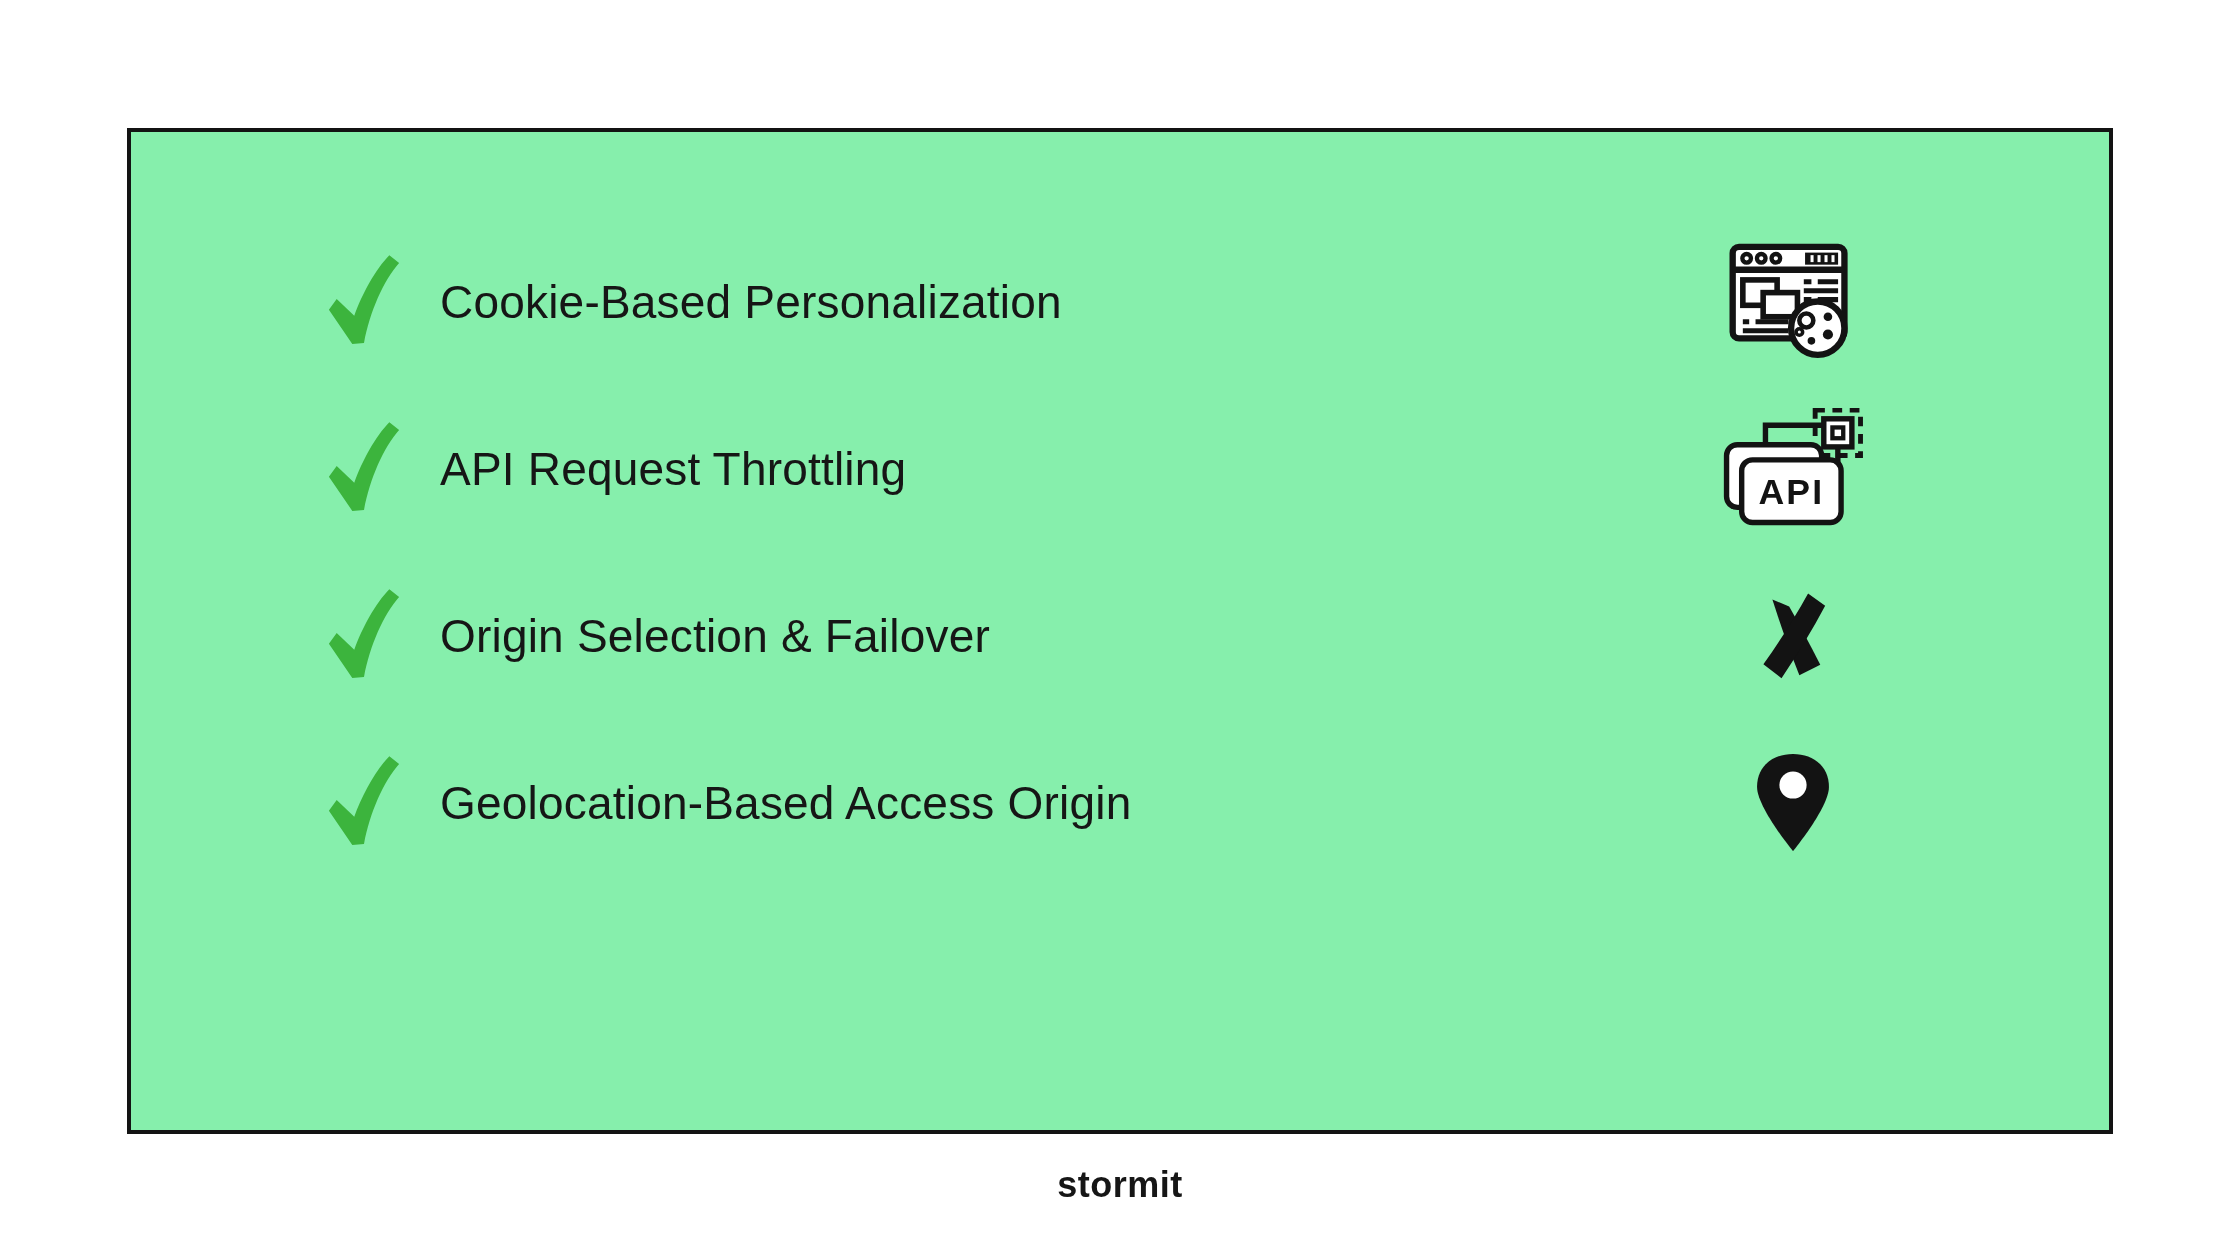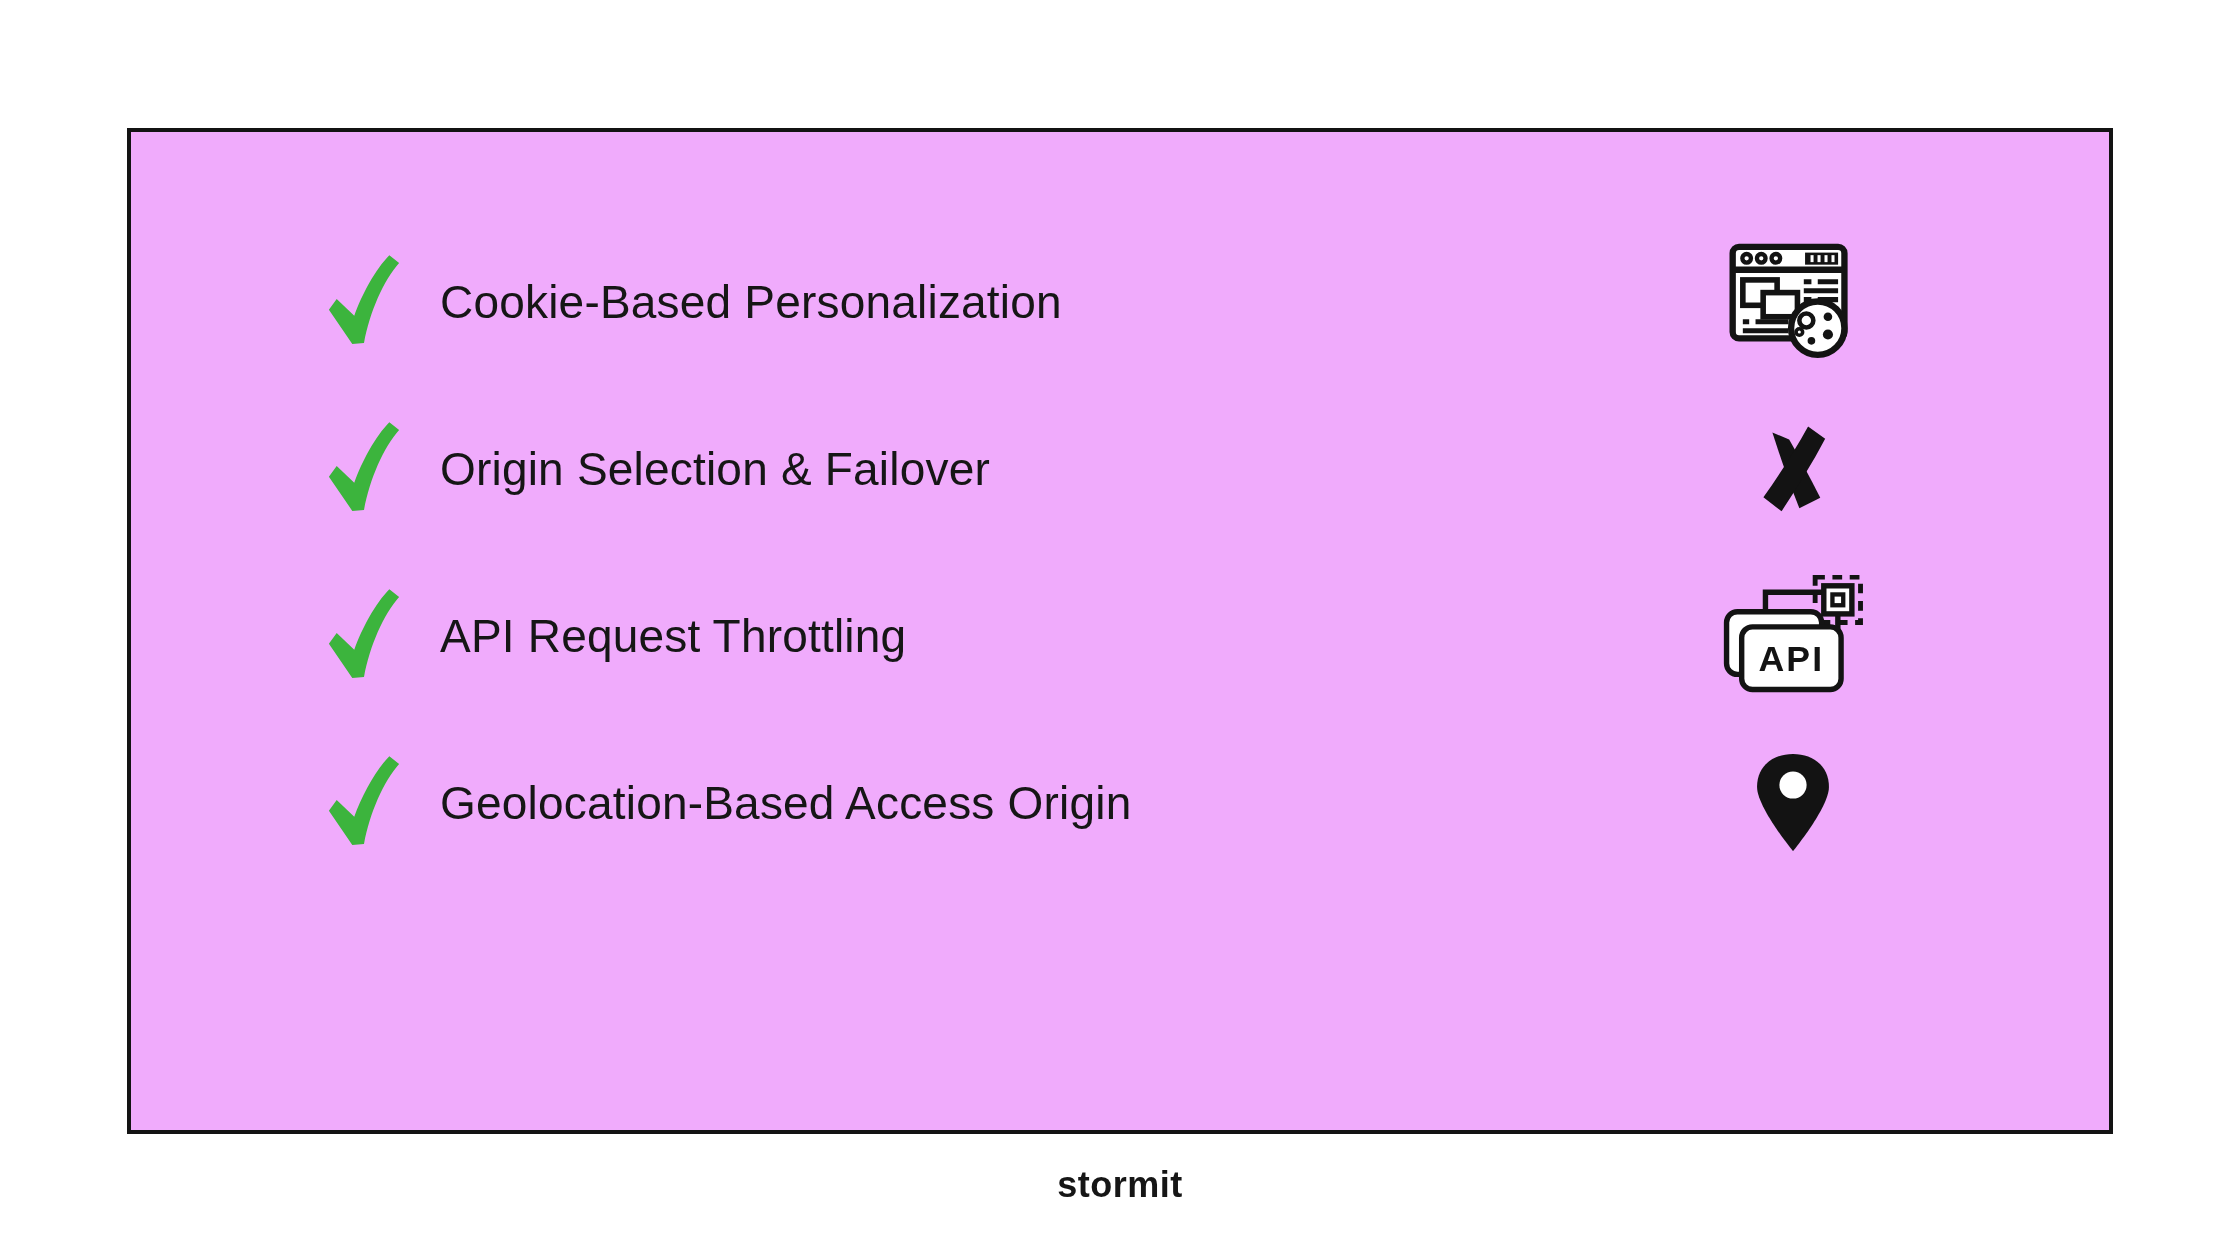--- a/index.html
+++ b/index.html
@@ -8,21 +8,21 @@
   body {
     width:2240px; height:1260px; position:relative;
     background:#ffffff;
     font-family:"Liberation Sans", sans-serif;
     overflow:hidden;
   }
   .panel {
     position:absolute; left:127px; top:128px;
     width:1986px; height:1006px;
     border:4px solid var(--ink);
-    background:#f0abfc;
+    background:#86efac;
     padding:86px 229px 0 194px;
     display:flex; flex-direction:column;
   }
   .row {
     height:167px;
     display:flex; align-items:center; justify-content:space-between;
   }
   .row-left { display:flex; align-items:center; gap:37px; }
   .check { width:78px; height:100px; flex:none; }
   .check path { fill:var(--check); }
@@ -99,49 +99,49 @@
       </svg>
     </div>
   </div>
 
 
   <div class="row">
     <div class="row-left">
       <svg class="check" viewBox="0 0 80 100" aria-hidden="true">
         <path d="M4,58 L12,47 L30,64 C38,42 52,16 66,2 L76,10 C60,28 46,60 40,92 L28,93 Z"></path>
       </svg>
-      <span class="label">Origin Selection &amp; Failover</span>
-    </div>
-    <div class="icon-slot">
-      <svg width="90" height="92" viewBox="0 0 100 100" aria-hidden="true">
-        <g fill="currentColor" transform="rotate(-4 50 50)">
-          <path d="M30,8 L48,17 C58,38 68,60 78,84 L54,94 C45,66 37,37 30,8 Z"></path>
-          <path d="M70,4 L88,19 C72,45 53,71 34,96 L15,79 C35,55 53,30 70,4 Z"></path>
-        </g>
-      </svg>
-    </div>
-  </div>
-
-  <div class="row">
-    <div class="row-left">
-      <svg class="check" viewBox="0 0 80 100" aria-hidden="true">
-        <path d="M4,58 L12,47 L30,64 C38,42 52,16 66,2 L76,10 C60,28 46,60 40,92 L28,93 Z"></path>
-      </svg>
       <span class="label">API Request Throttling</span>
     </div>
     <div class="icon-slot">
       <svg width="146" height="121" viewBox="0 0 135 112" aria-hidden="true">
         <rect x="88" y="2" width="42" height="42" fill="none" stroke="currentColor" stroke-width="4.5" stroke-dasharray="9 7"></rect>
         <path d="M42,40 L42,16 L96,16" fill="none" stroke="currentColor" stroke-width="5"></path>
         <path d="M109,36 L109,72" fill="none" stroke="currentColor" stroke-width="5"></path>
         <rect x="96" y="10" width="26" height="26" fill="#ffffff" stroke="currentColor" stroke-width="5"></rect>
         <rect x="104" y="18" width="10" height="10" fill="none" stroke="currentColor" stroke-width="4"></rect>
         <rect x="6" y="34" width="88" height="58" rx="10" fill="#ffffff" stroke="currentColor" stroke-width="5"></rect>
         <rect x="20" y="48" width="92" height="58" rx="10" fill="#ffffff" stroke="currentColor" stroke-width="5"></rect>
         <text class="api-text" x="66" y="89" text-anchor="middle">API</text>
+      </svg>
+    </div>
+  </div>
+
+  <div class="row">
+    <div class="row-left">
+      <svg class="check" viewBox="0 0 80 100" aria-hidden="true">
+        <path d="M4,58 L12,47 L30,64 C38,42 52,16 66,2 L76,10 C60,28 46,60 40,92 L28,93 Z"></path>
+      </svg>
+      <span class="label">Origin Selection &amp; Failover</span>
+    </div>
+    <div class="icon-slot">
+      <svg width="90" height="92" viewBox="0 0 100 100" aria-hidden="true">
+        <g fill="currentColor" transform="rotate(-4 50 50)">
+          <path d="M30,8 L48,17 C58,38 68,60 78,84 L54,94 C45,66 37,37 30,8 Z"></path>
+          <path d="M70,4 L88,19 C72,45 53,71 34,96 L15,79 C35,55 53,30 70,4 Z"></path>
+        </g>
       </svg>
     </div>
   </div>
 
   <div class="row">
     <div class="row-left">
       <svg class="check" viewBox="0 0 80 100" aria-hidden="true">
         <path d="M4,58 L12,47 L30,64 C38,42 52,16 66,2 L76,10 C60,28 46,60 40,92 L28,93 Z"></path>
       </svg>
       <span class="label">Geolocation-Based Access Origin</span>

